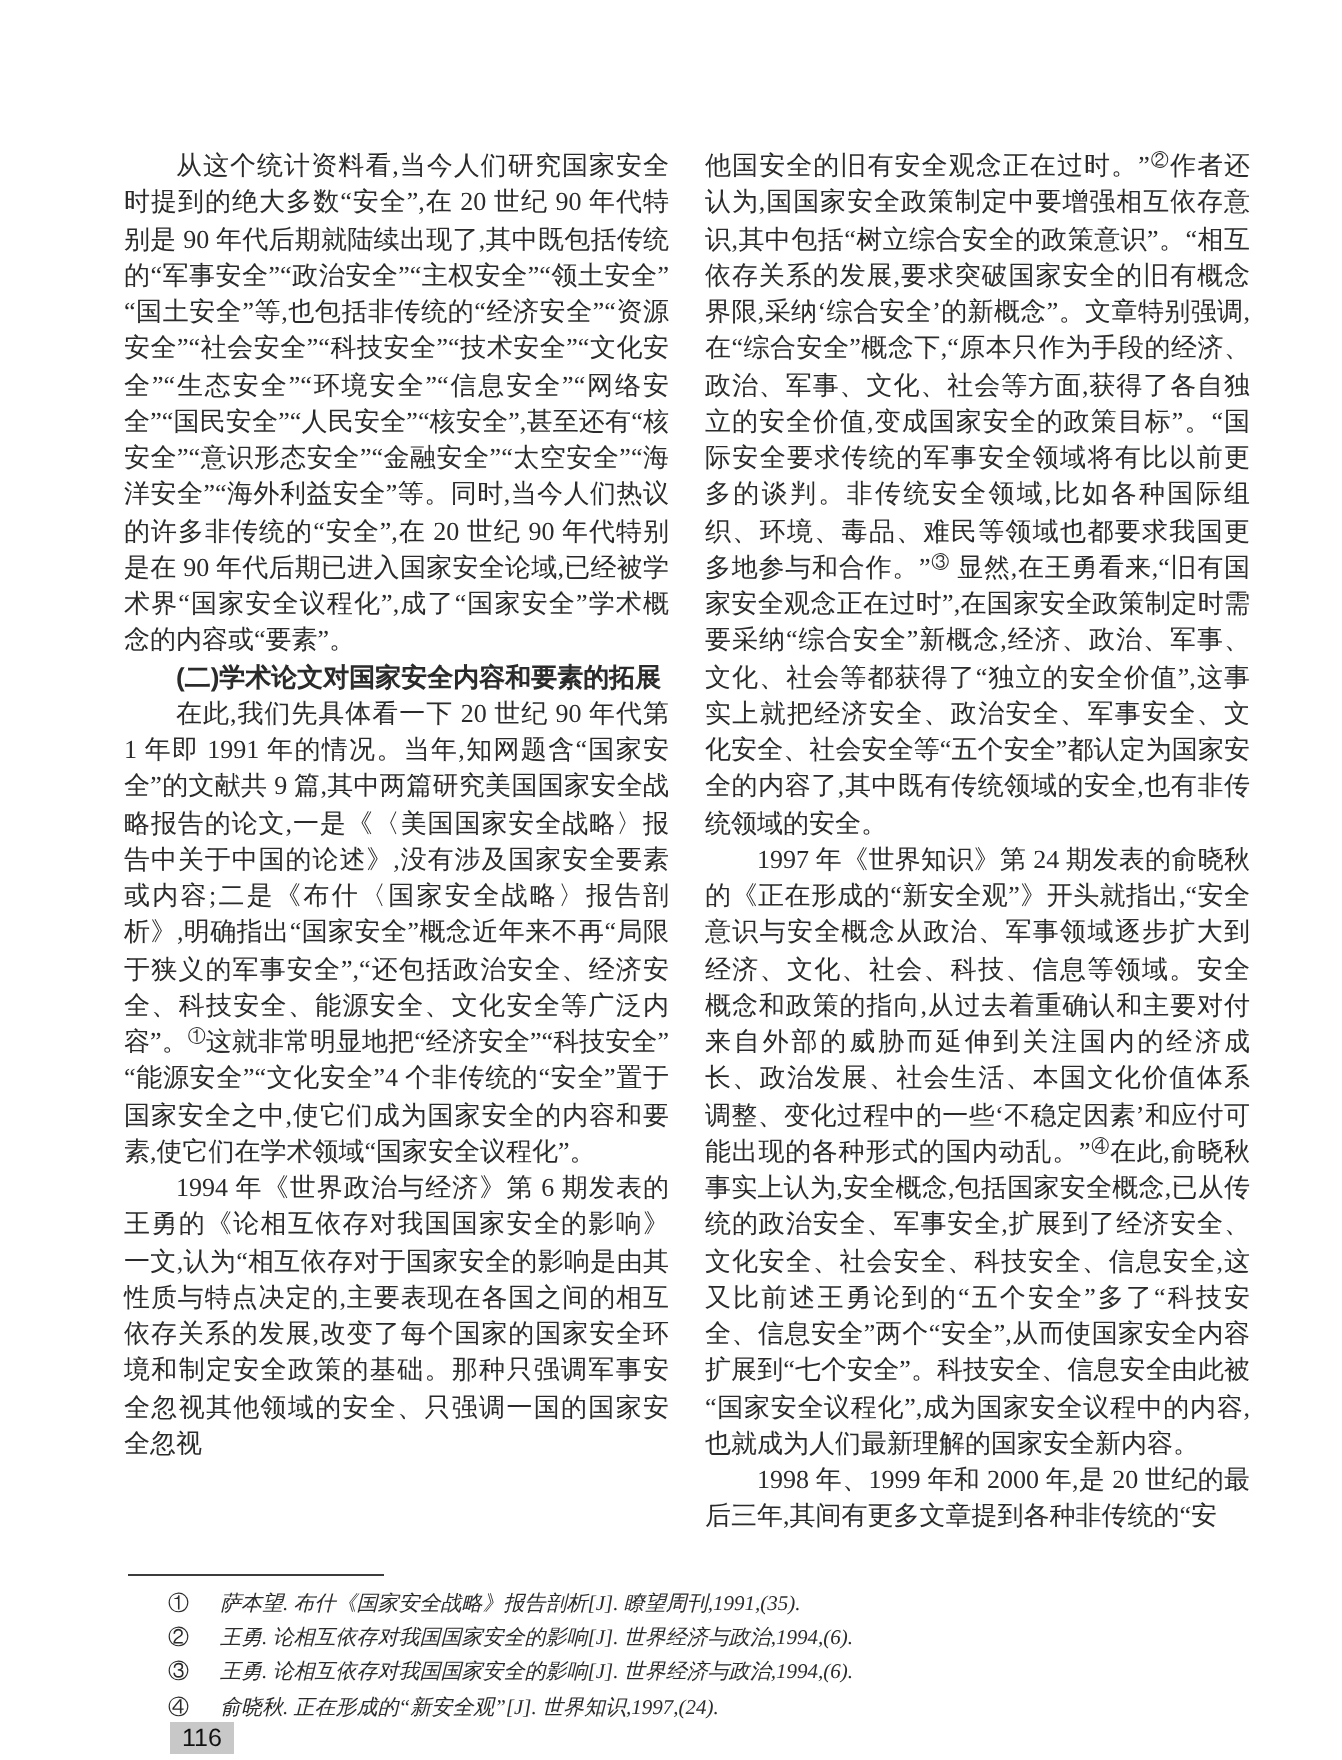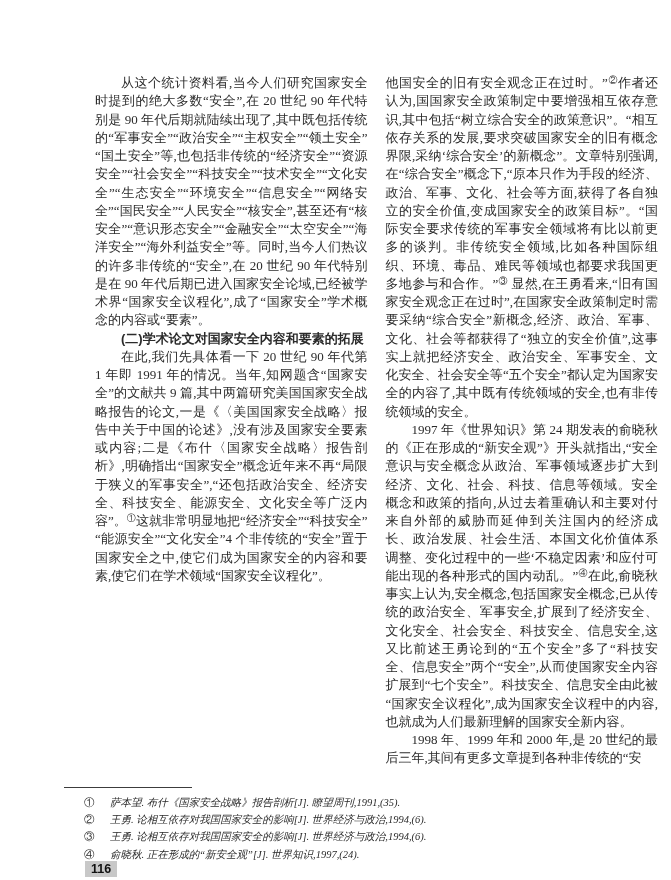--- a/index.html
+++ b/index.html
@@ -6,21 +6,21 @@
   .page{
     position:relative;
     width:671px;height:880px;
     background:var(--page-bg,#ffffff);
     color:var(--text-color,#2b2b2b);
     font-family:"Liberation Serif","DejaVu Serif",serif;
     overflow:hidden;
   }
   .columns{
     position:absolute;left:62px;top:74px;width:563px;
-    display:flex;gap:18px;margin-left:33px;
+    display:flex;gap:18px;
   }
   .col{
     flex:1;min-width:0;
     font-size:13px;line-height:18.25px;
     text-align:justify;
   }
   .para{margin:0;padding:0;}
   .para.indent{text-indent:2em;}
   .para.heading{
     font-weight:bold;
@@ -40,34 +40,35 @@
     font-size:10.5px;line-height:17.2px;
     font-style:italic;
   }
   .footnote{display:flex;}
   .fn-marker{flex:none;width:26px;font-style:normal;}
   .fn-text{flex:1;min-width:0;}
   .page-number{
     position:absolute;left:85px;top:861px;
     background:var(--pagenum-bg,#c8c8c8);
     font-family:"Liberation Sans","DejaVu Sans",sans-serif;
-    font-weight:bold;font-size:12.5px;line-height:16px;
+    font-weight:normal;font-size:12.5px;line-height:16px;
     color:#111111;
     padding:0 6px;
   }
 </style>
 </head>
 <body>
 
 <div class="page">
   <div class="columns">
     <div class="col" id="col-left">
         <p class="para indent">从这个统计资料看,当今人们研究国家安全时提到的绝大多数“安全”,在 20 世纪 90 年代特别是 90 年代后期就陆续出现了,其中既包括传统的“军事安全”“政治安全”“主权安全”“领土安全”“国土安全”等,也包括非传统的“经济安全”“资源安全”“社会安全”“科技安全”“技术安全”“文化安全”“生态安全”“环境安全”“信息安全”“网络安全”“国民安全”“人民安全”“核安全”,甚至还有“核安全”“意识形态安全”“金融安全”“太空安全”“海洋安全”“海外利益安全”等。同时,当今人们热议的许多非传统的“安全”,在 20 世纪 90 年代特别是在 90 年代后期已进入国家安全论域,已经被学术界“国家安全议程化”,成了“国家安全”学术概念的内容或“要素”。</p>
         <p class="para heading indent">(二)学术论文对国家安全内容和要素的拓展</p>
         <p class="para indent">在此,我们先具体看一下 20 世纪 90 年代第 1 年即 1991 年的情况。当年,知网题含“国家安全”的文献共 9 篇,其中两篇研究美国国家安全战略报告的论文,一是《〈美国国家安全战略〉报告中关于中国的论述》,没有涉及国家安全要素或内容;二是《布什〈国家安全战略〉报告剖析》,明确指出“国家安全”概念近年来不再“局限于狭义的军事安全”,“还包括政治安全、经济安全、科技安全、能源安全、文化安全等广泛内容”。<sup class="fnref">①</sup>这就非常明显地把“经济安全”“科技安全”“能源安全”“文化安全”4 个非传统的“安全”置于国家安全之中,使它们成为国家安全的内容和要素,使它们在学术领域“国家安全议程化”。</p>
+        <p class="para indent">1994 年《世界政治与经济》第 6 期发表的王勇的《论相互依存对我国国家安全的影响》一文,认为“相互依存对于国家安全的影响是由其性质与特点决定的,主要表现在各国之间的相互依存关系的发展,改变了每个国家的国家安全环境和制定安全政策的基础。那种只强调军事安全忽视其他领域的安全、只强调一国的国家安全忽视</p>
       </div>
     <div class="col" id="col-right">
         <p class="para">他国安全的旧有安全观念正在过时。”<sup class="fnref">②</sup>作者还认为,国国家安全政策制定中要增强相互依存意识,其中包括“树立综合安全的政策意识”。“相互依存关系的发展,要求突破国家安全的旧有概念界限,采纳‘综合安全’的新概念”。文章特别强调,在“综合安全”概念下,“原本只作为手段的经济、政治、军事、文化、社会等方面,获得了各自独立的安全价值,变成国家安全的政策目标”。“国际安全要求传统的军事安全领域将有比以前更多的谈判。非传统安全领域,比如各种国际组织、环境、毒品、难民等领域也都要求我国更多地参与和合作。”<sup class="fnref">③</sup> 显然,在王勇看来,“旧有国家安全观念正在过时”,在国家安全政策制定时需要采纳“综合安全”新概念,经济、政治、军事、文化、社会等都获得了“独立的安全价值”,这事实上就把经济安全、政治安全、军事安全、文化安全、社会安全等“五个安全”都认定为国家安全的内容了,其中既有传统领域的安全,也有非传统领域的安全。</p>
         <p class="para indent">1997 年《世界知识》第 24 期发表的俞晓秋的《正在形成的“新安全观”》开头就指出,“安全意识与安全概念从政治、军事领域逐步扩大到经济、文化、社会、科技、信息等领域。安全概念和政策的指向,从过去着重确认和主要对付来自外部的威胁而延伸到关注国内的经济成长、政治发展、社会生活、本国文化价值体系调整、变化过程中的一些‘不稳定因素’和应付可能出现的各种形式的国内动乱。”<sup class="fnref">④</sup>在此,俞晓秋事实上认为,安全概念,包括国家安全概念,已从传统的政治安全、军事安全,扩展到了经济安全、文化安全、社会安全、科技安全、信息安全,这又比前述王勇论到的“五个安全”多了“科技安全、信息安全”两个“安全”,从而使国家安全内容扩展到“七个安全”。科技安全、信息安全由此被“国家安全议程化”,成为国家安全议程中的内容,也就成为人们最新理解的国家安全新内容。</p>
         <p class="para indent">1998 年、1999 年和 2000 年,是 20 世纪的最后三年,其间有更多文章提到各种非传统的“安</p>
       </div>
   </div>
   <div class="fn-sep"></div>
   <div class="footnotes" id="footnote-list">
       <div class="footnote">

